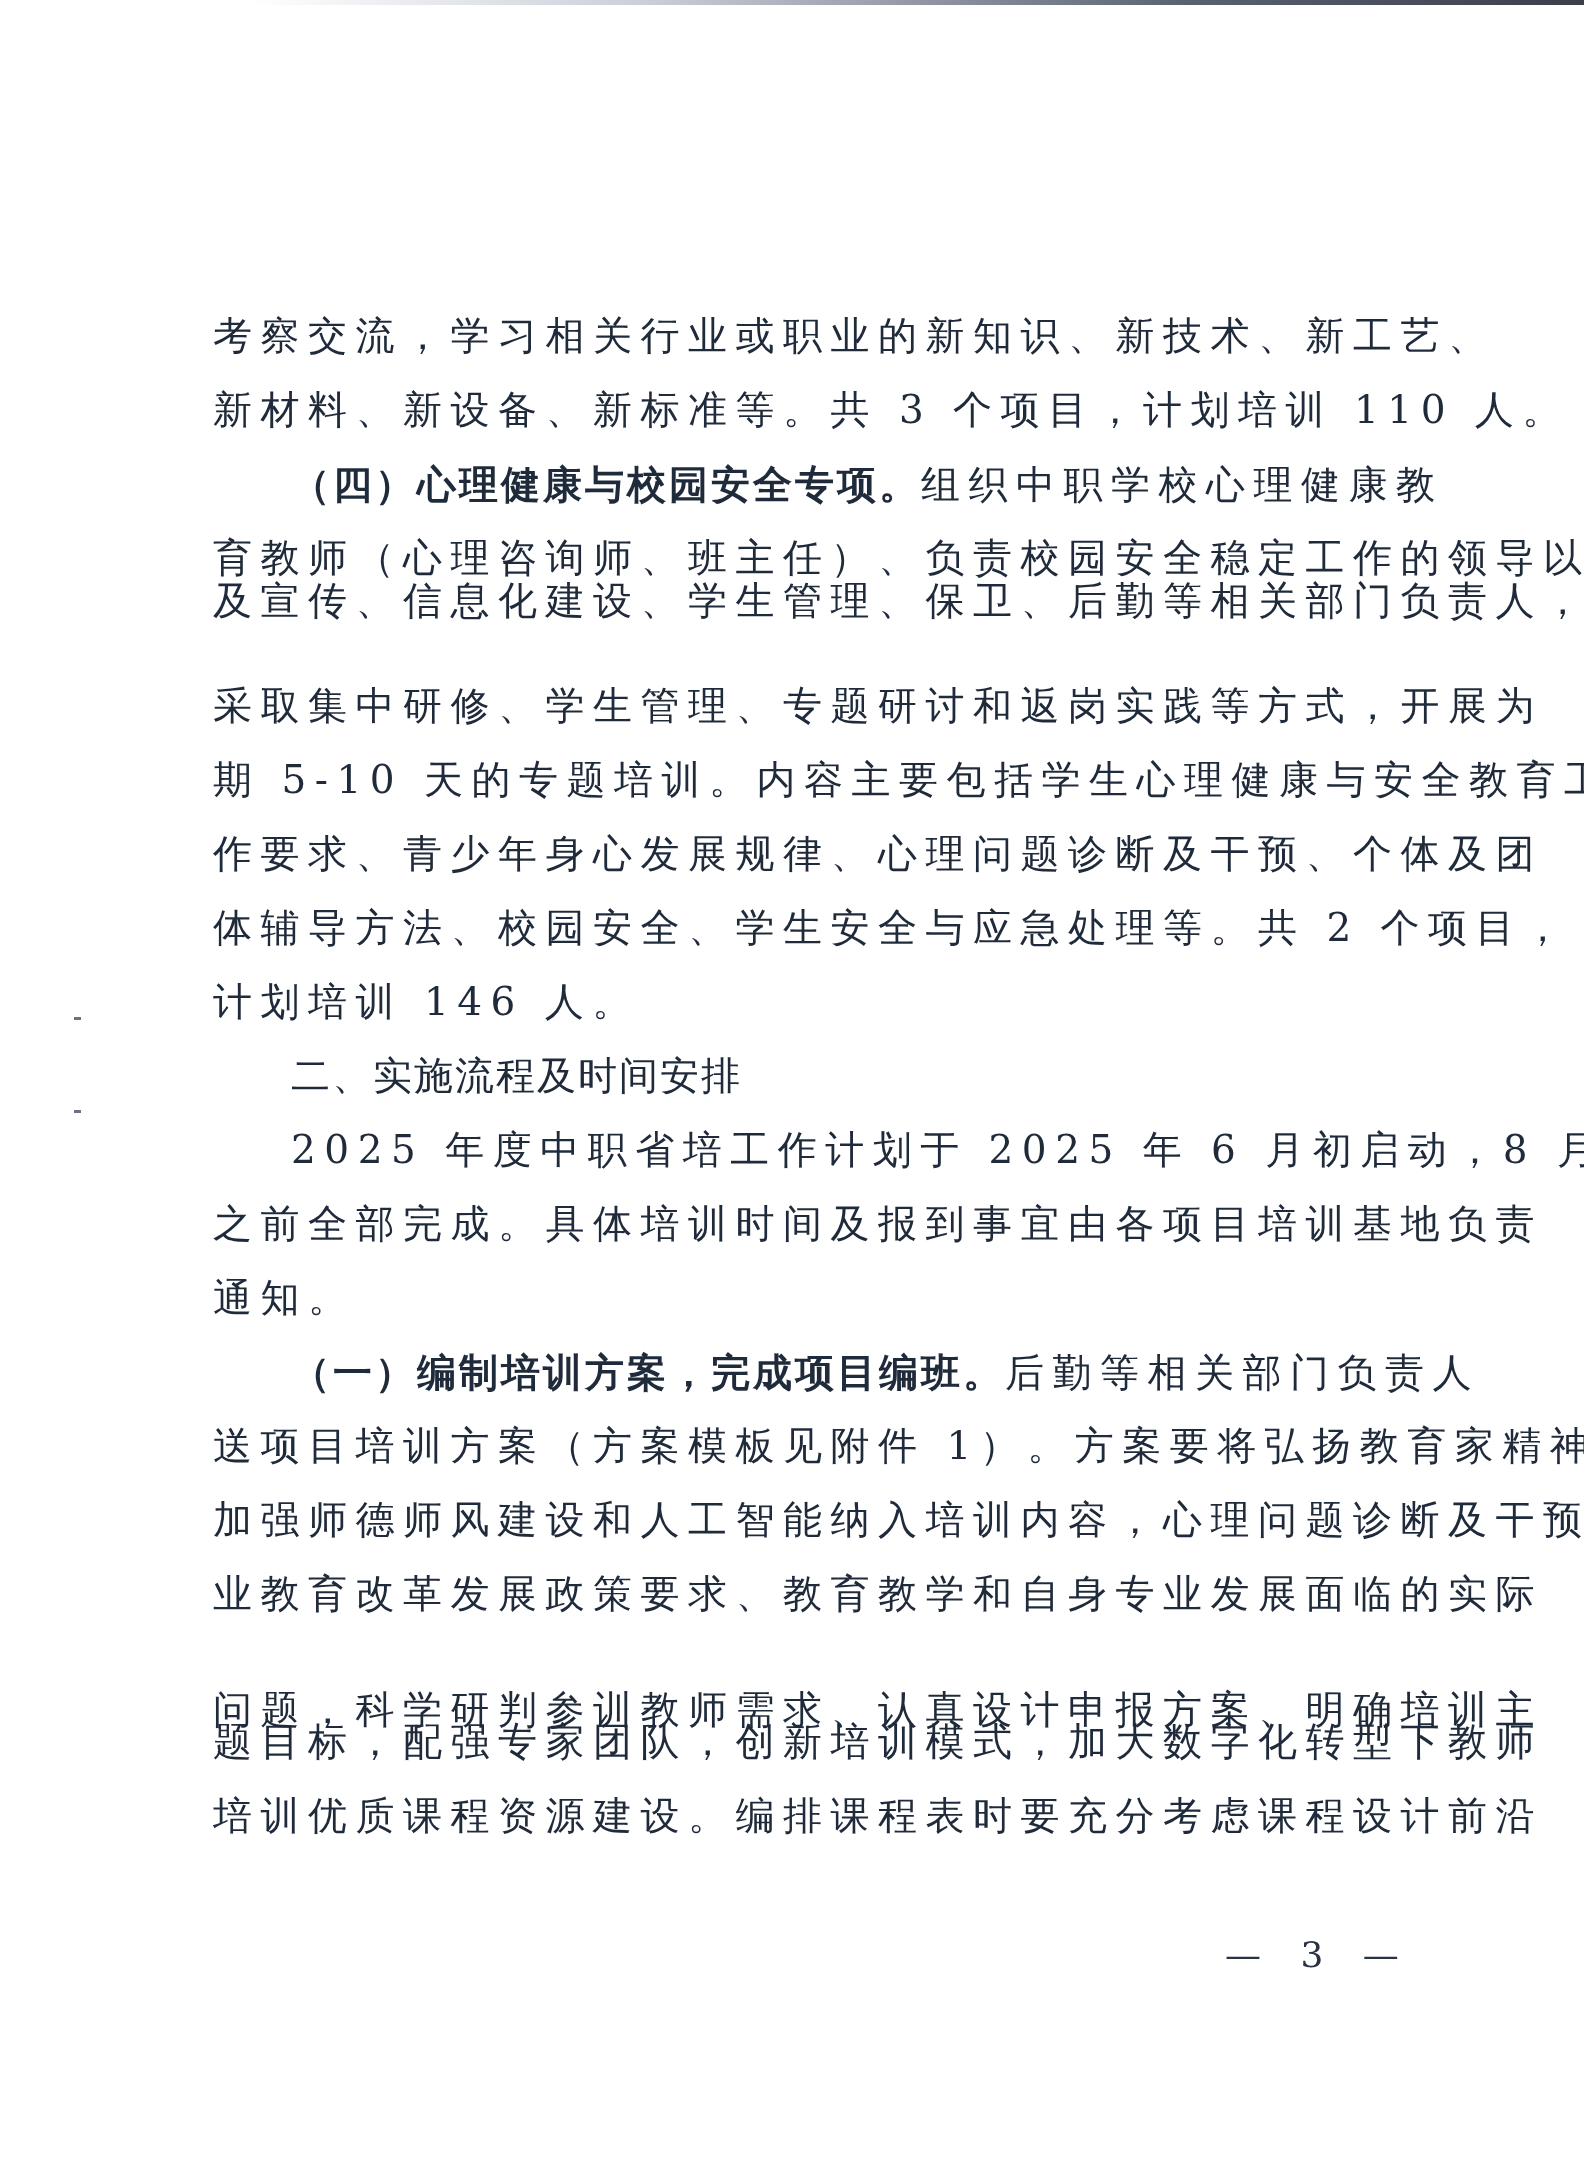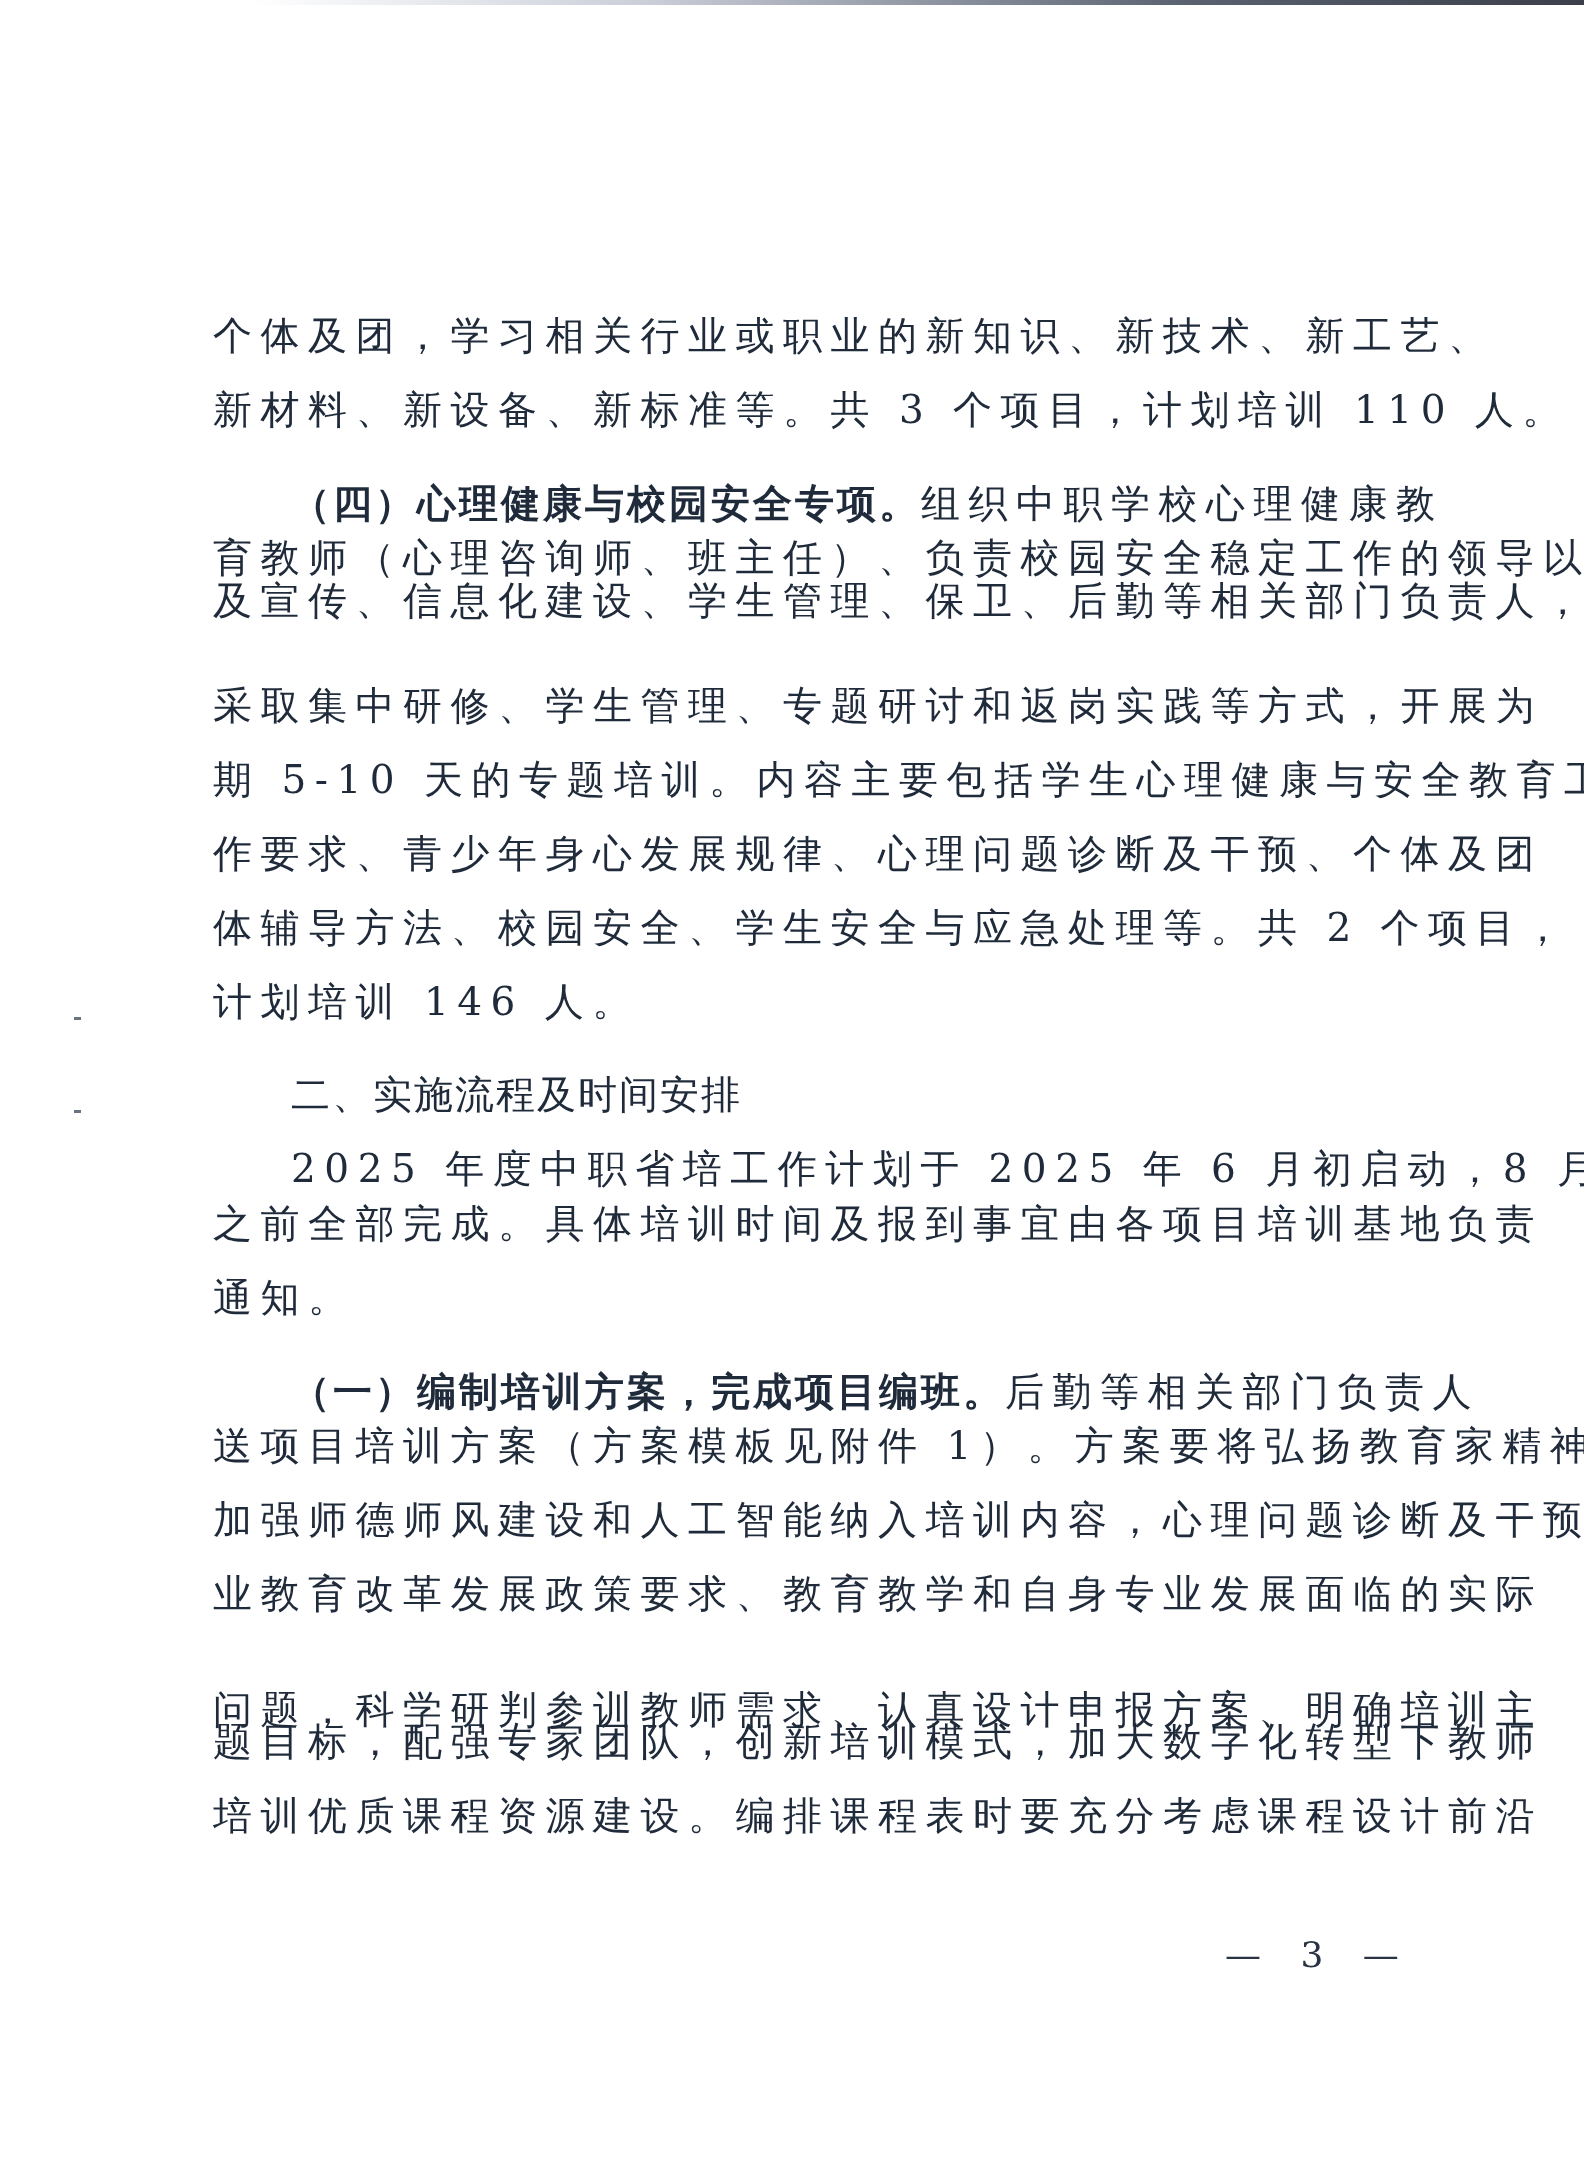--- a/index.html
+++ b/index.html
@@ -41,21 +41,20 @@
       text-align: justify;
       text-align-last: justify;
       color: #1f2a3a;
     }
     .line.last {
       text-align-last: left;
     }
     .line.indent {
       left: 78px;
       width: 1052px;
-      margin-top: 19px;
     }
     .bold {
       font-weight: bold;
       letter-spacing: 3px;
     }
     .heading {
       font-family: "DejaVu Sans", "Liberation Sans", sans-serif;
       font-weight: normal;
       letter-spacing: 2px;
       text-align-last: left;
@@ -81,21 +80,21 @@
 </head>
 <body>
 
 <div class="scan-edge"></div>
 
 <div class="margin-mark" style="top:1017px"></div>
 <div class="margin-mark" style="top:1110px"></div>
 
 <div class="page">
 
-  <div class="line" style="top:306px">个体及团，学习相关行业或职业的新知识、新技术、新工艺、</div>
+  <div class="line" style="top:306px">考察交流，学习相关行业或职业的新知识、新技术、新工艺、</div>
   <div class="line last" style="top:380px">新材料、新设备、新标准等。共 3 个项目，计划培训 110 人。</div>
 
   <div class="line indent" style="top:454px">
     <span class="bold">（四）心理健康与校园安全专项。</span><span>组织中职学校心理健康教</span>
   </div>
   <div class="line" style="top:528px">育教师（心理咨询师、班主任）、负责校园安全稳定工作的领导以</div>
   <div class="line" style="top:571px">及宣传、信息化建设、学生管理、保卫、后勤等相关部门负责人，</div>
   <div class="line" style="top:676px">采取集中研修、学生管理、专题研讨和返岗实践等方式，开展为</div>
   <div class="line" style="top:750px">期 5-10 天的专题培训。内容主要包括学生心理健康与安全教育工</div>
   <div class="line" style="top:824px">作要求、青少年身心发展规律、心理问题诊断及干预、个体及团</div>

